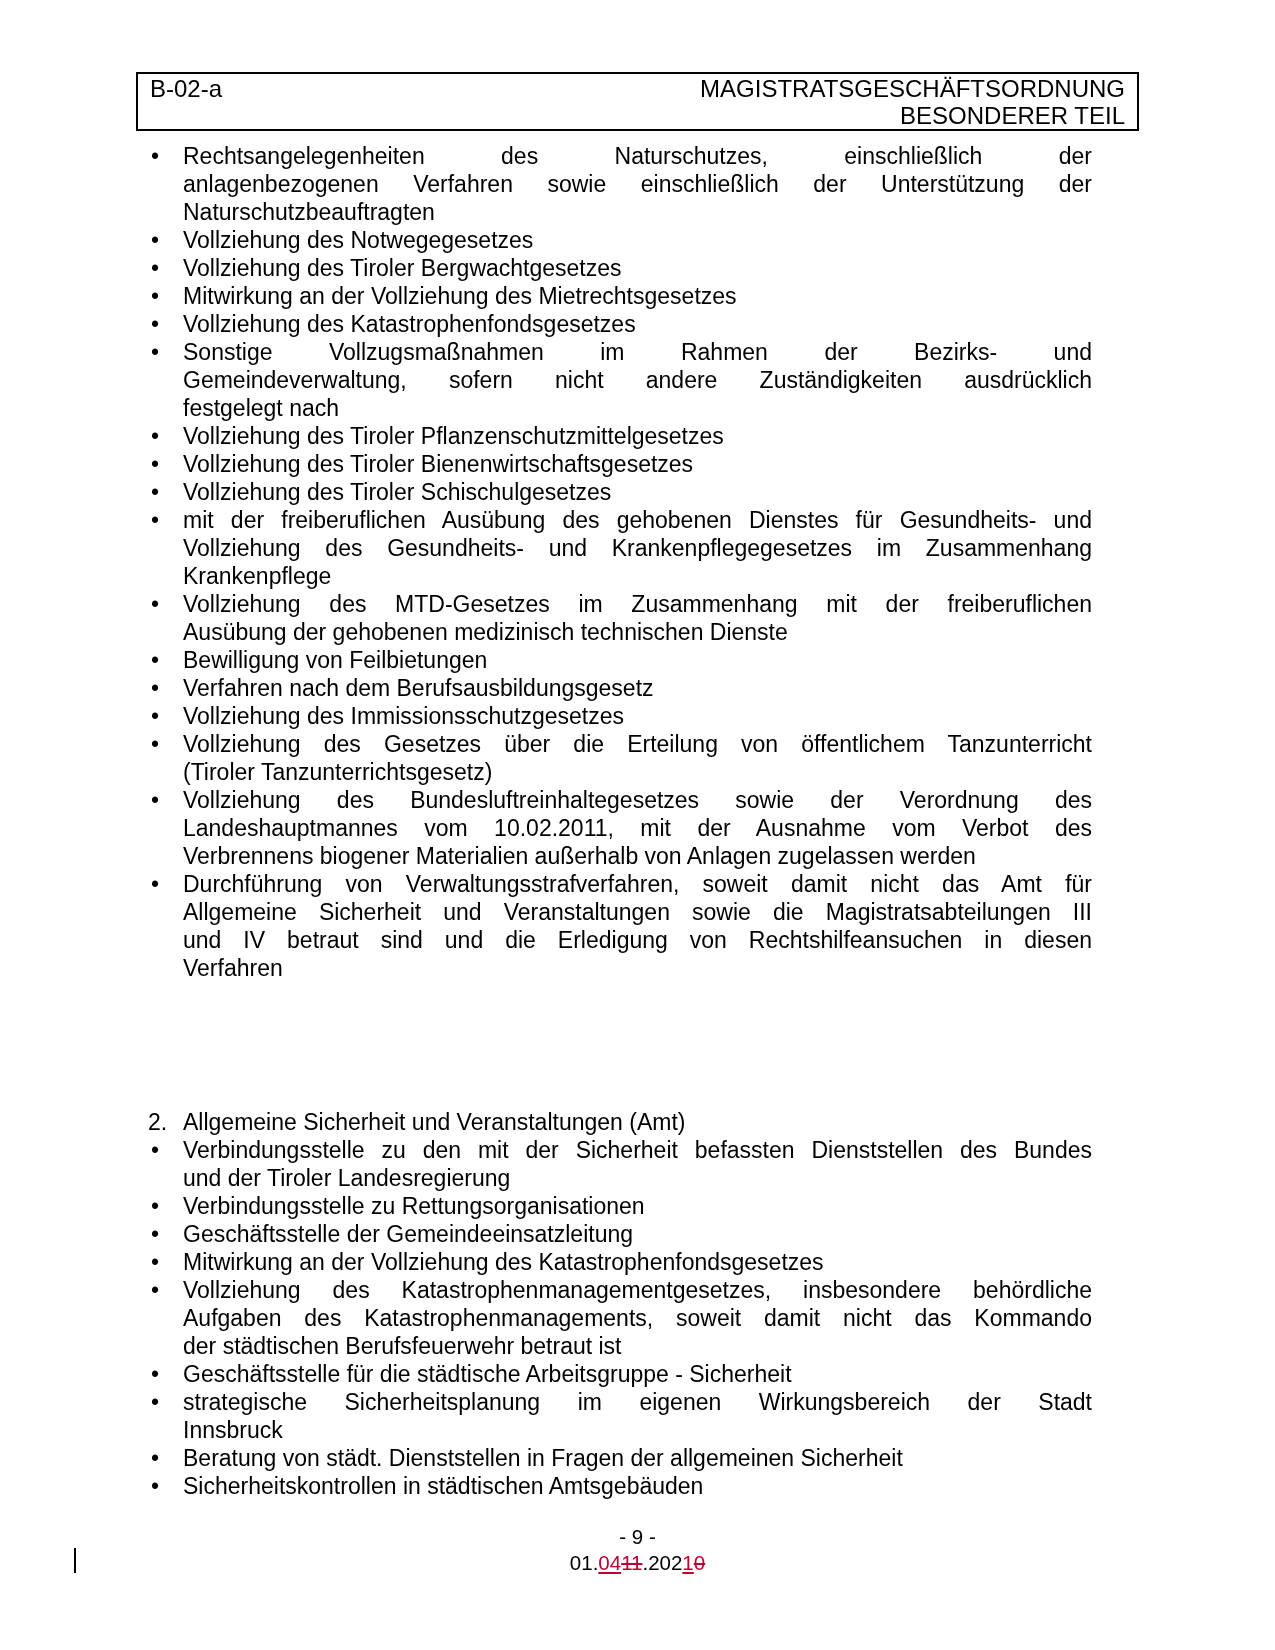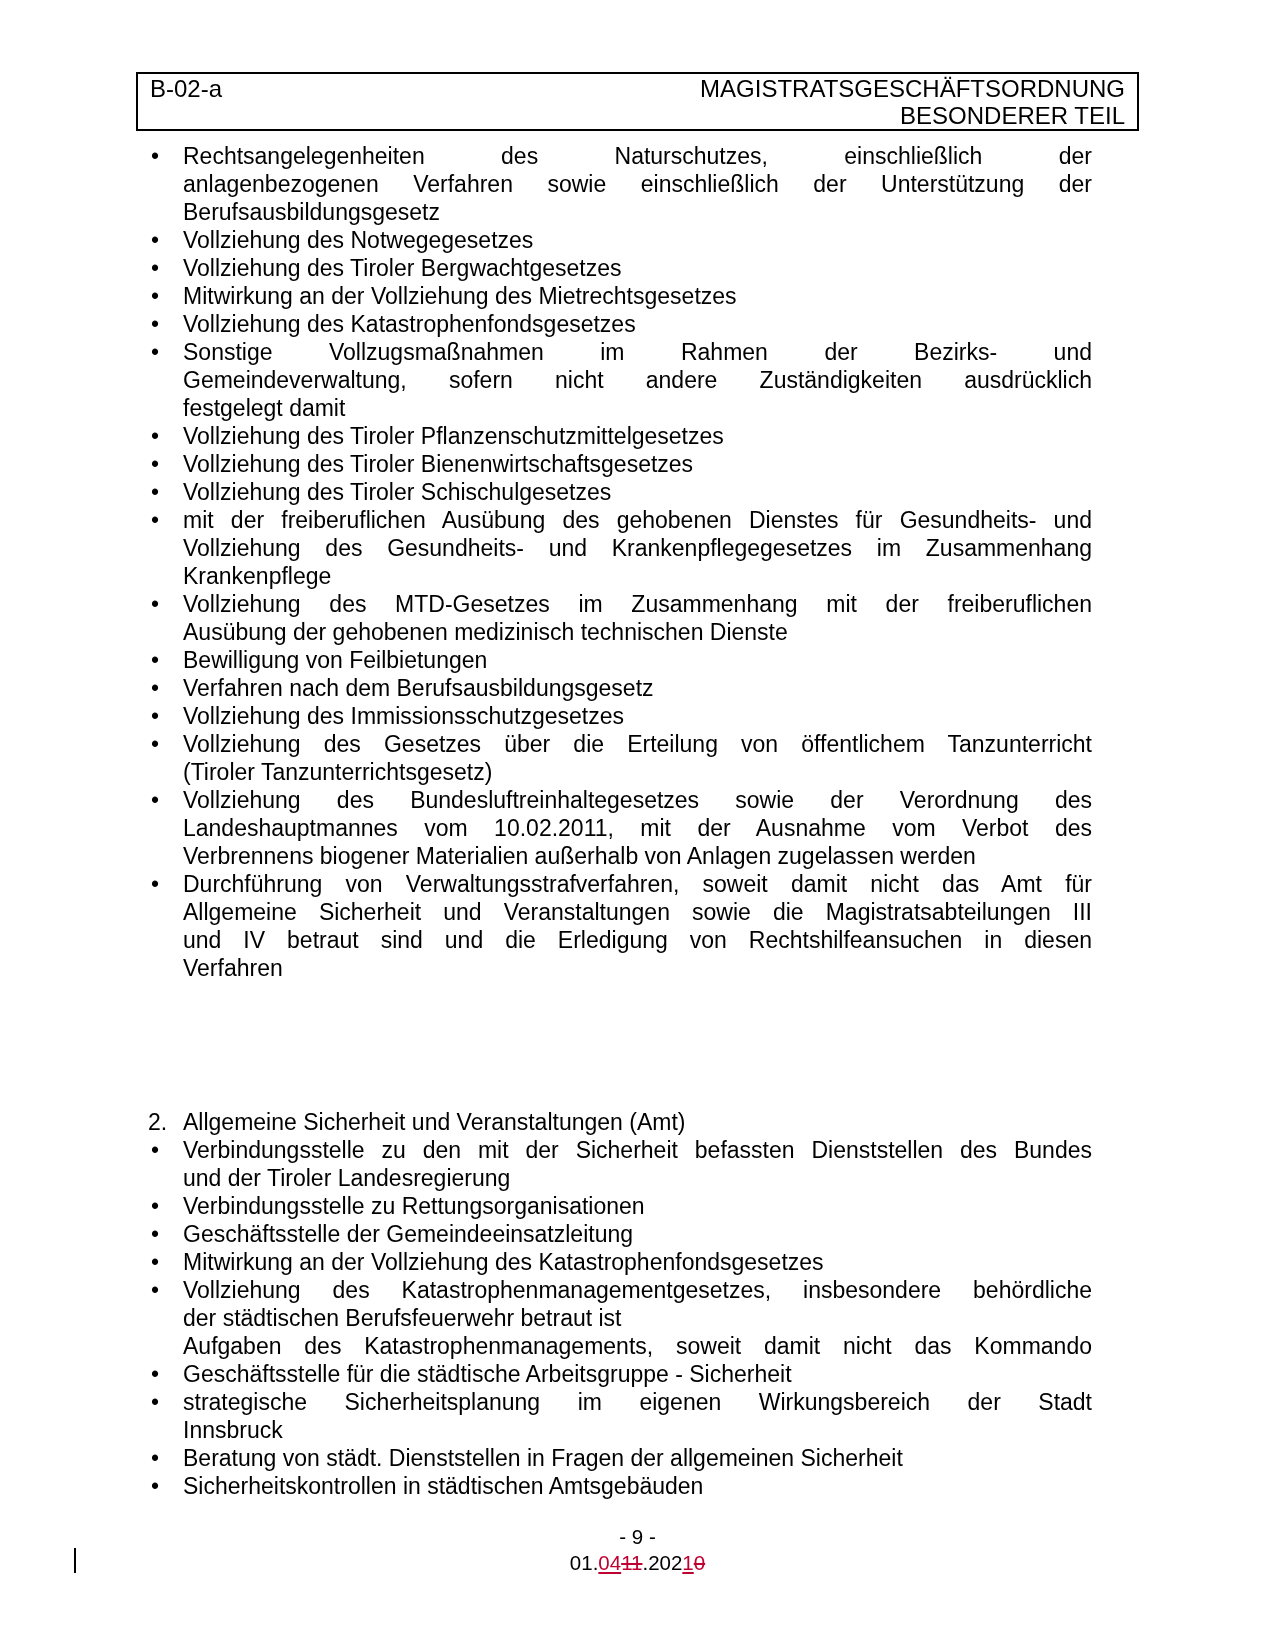--- a/index.html
+++ b/index.html
@@ -84,21 +84,21 @@
       <div>BESONDERER TEIL</div>
     </div>
   </div>
 
   <div class="content">
     <div id="list1" class="bullet-list">
         <div class="item">
           <span class="bullet">•</span>
           <div class="line j">Rechtsangelegenheiten des Naturschutzes, einschließlich der</div>
           <div class="line j">anlagenbezogenen Verfahren sowie einschließlich der Unterstützung der</div>
-          <div class="line">Berufsausbildungsgesetz</div>
+          <div class="line">Naturschutzbeauftragten</div>
         </div>
         <div class="item">
           <span class="bullet">•</span>
           <div class="line">Vollziehung des Notwegegesetzes</div>
         </div>
         <div class="item">
           <span class="bullet">•</span>
           <div class="line">Vollziehung des Tiroler Bergwachtgesetzes</div>
         </div>
         <div class="item">
@@ -106,21 +106,21 @@
           <div class="line">Mitwirkung an der Vollziehung des Mietrechtsgesetzes</div>
         </div>
         <div class="item">
           <span class="bullet">•</span>
           <div class="line">Vollziehung des Katastrophenfondsgesetzes</div>
         </div>
         <div class="item">
           <span class="bullet">•</span>
           <div class="line j">Sonstige Vollzugsmaßnahmen im Rahmen der Bezirks- und</div>
           <div class="line j">Gemeindeverwaltung, sofern nicht andere Zuständigkeiten ausdrücklich</div>
-          <div class="line">festgelegt damit</div>
+          <div class="line">festgelegt nach</div>
         </div>
         <div class="item">
           <span class="bullet">•</span>
           <div class="line">Vollziehung des Tiroler Pflanzenschutzmittelgesetzes</div>
         </div>
         <div class="item">
           <span class="bullet">•</span>
           <div class="line">Vollziehung des Tiroler Bienenwirtschaftsgesetzes</div>
         </div>
         <div class="item">
@@ -189,22 +189,22 @@
           <span class="bullet">•</span>
           <div class="line">Geschäftsstelle der Gemeindeeinsatzleitung</div>
         </div>
         <div class="item">
           <span class="bullet">•</span>
           <div class="line">Mitwirkung an der Vollziehung des Katastrophenfondsgesetzes</div>
         </div>
         <div class="item">
           <span class="bullet">•</span>
           <div class="line j">Vollziehung des Katastrophenmanagementgesetzes, insbesondere behördliche</div>
+          <div class="line j">Aufgaben des Katastrophenmanagements, soweit damit nicht das Kommando</div>
           <div class="line">der städtischen Berufsfeuerwehr betraut ist</div>
-          <div class="line j">Aufgaben des Katastrophenmanagements, soweit damit nicht das Kommando</div>
         </div>
         <div class="item">
           <span class="bullet">•</span>
           <div class="line">Geschäftsstelle für die städtische Arbeitsgruppe - Sicherheit</div>
         </div>
         <div class="item">
           <span class="bullet">•</span>
           <div class="line j">strategische Sicherheitsplanung im eigenen Wirkungsbereich der Stadt</div>
           <div class="line">Innsbruck</div>
         </div>

